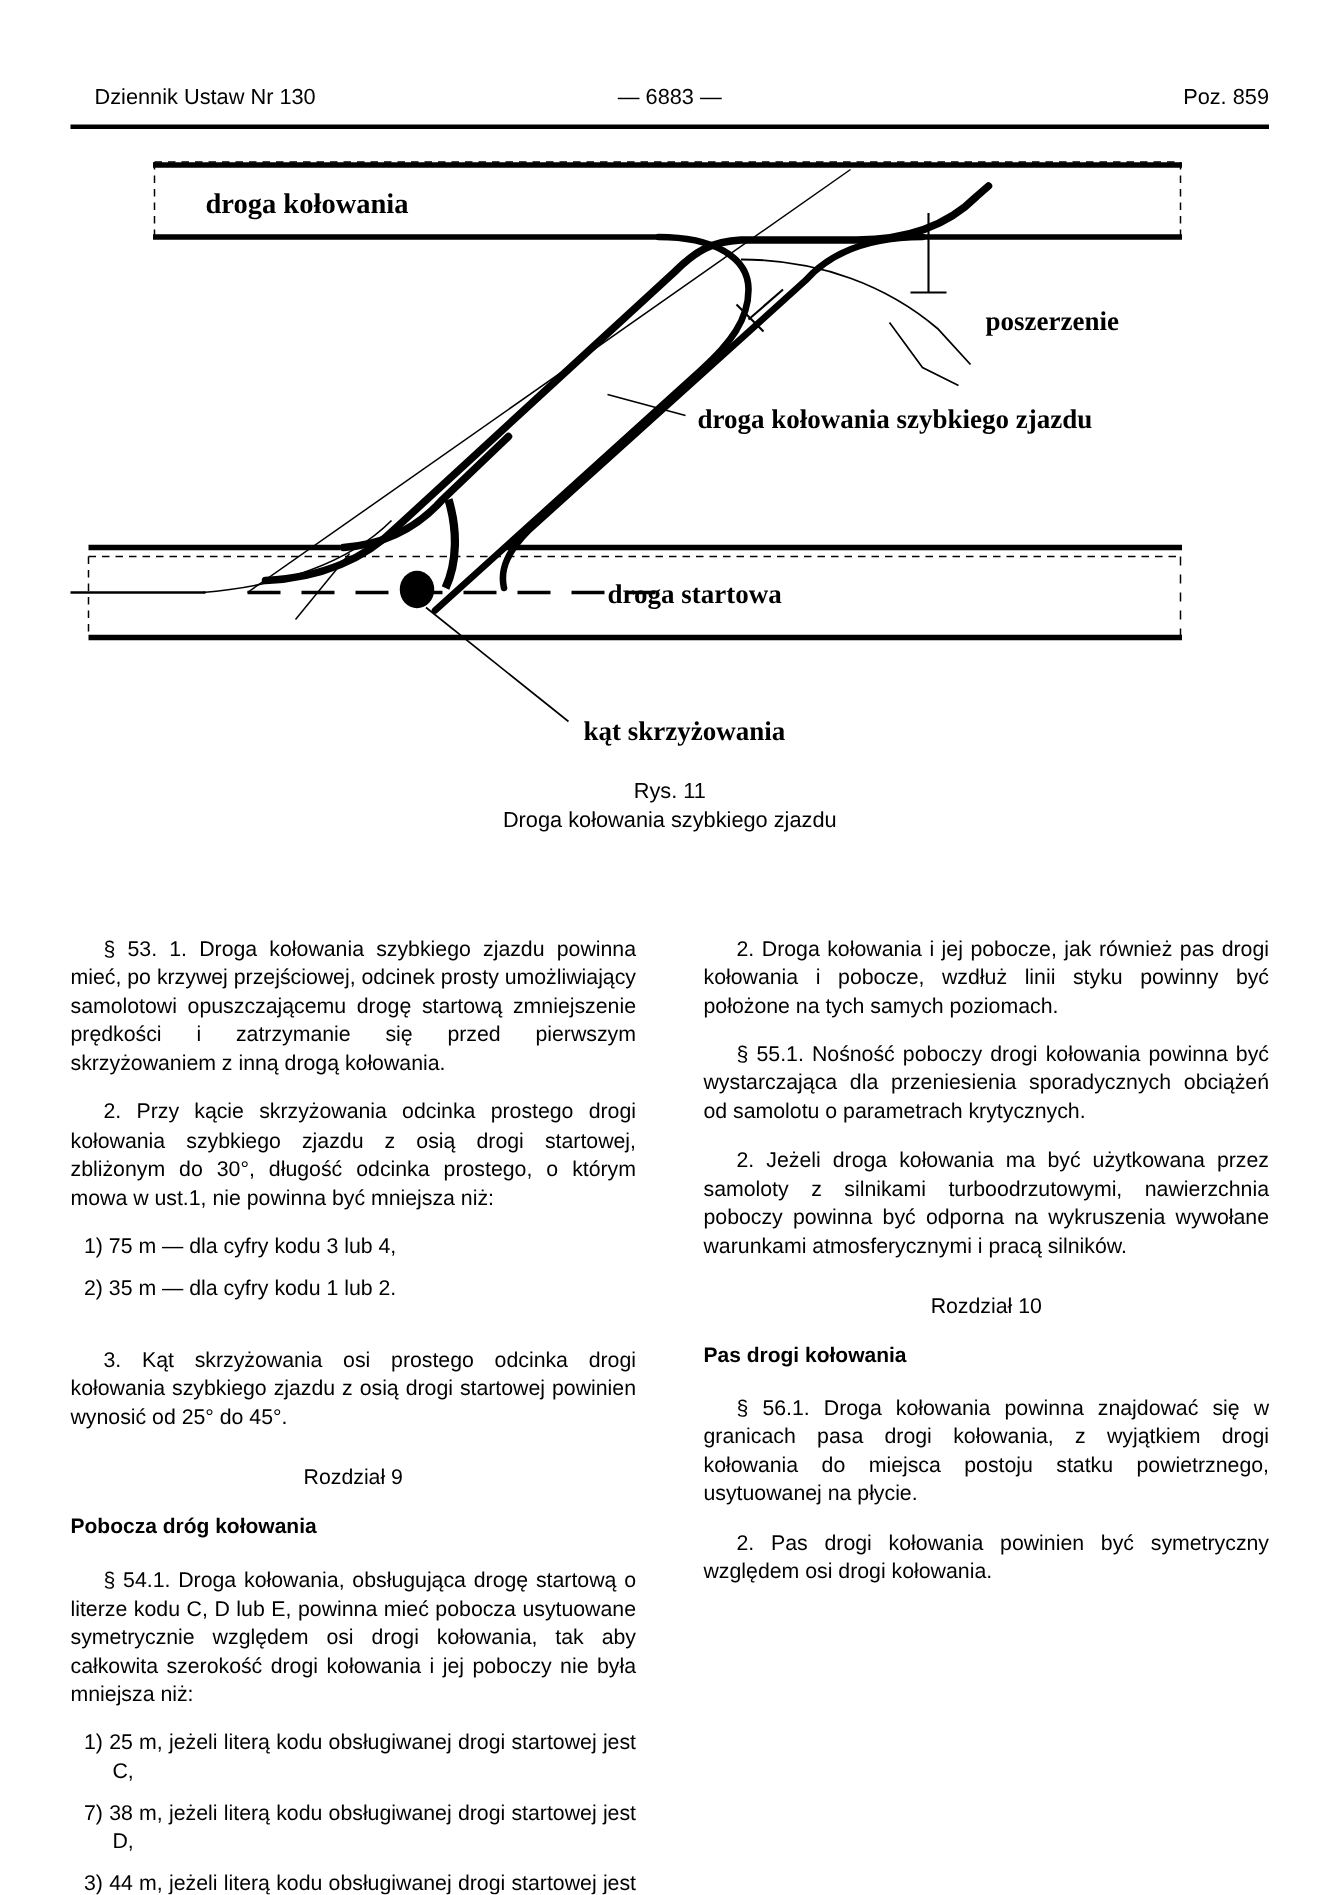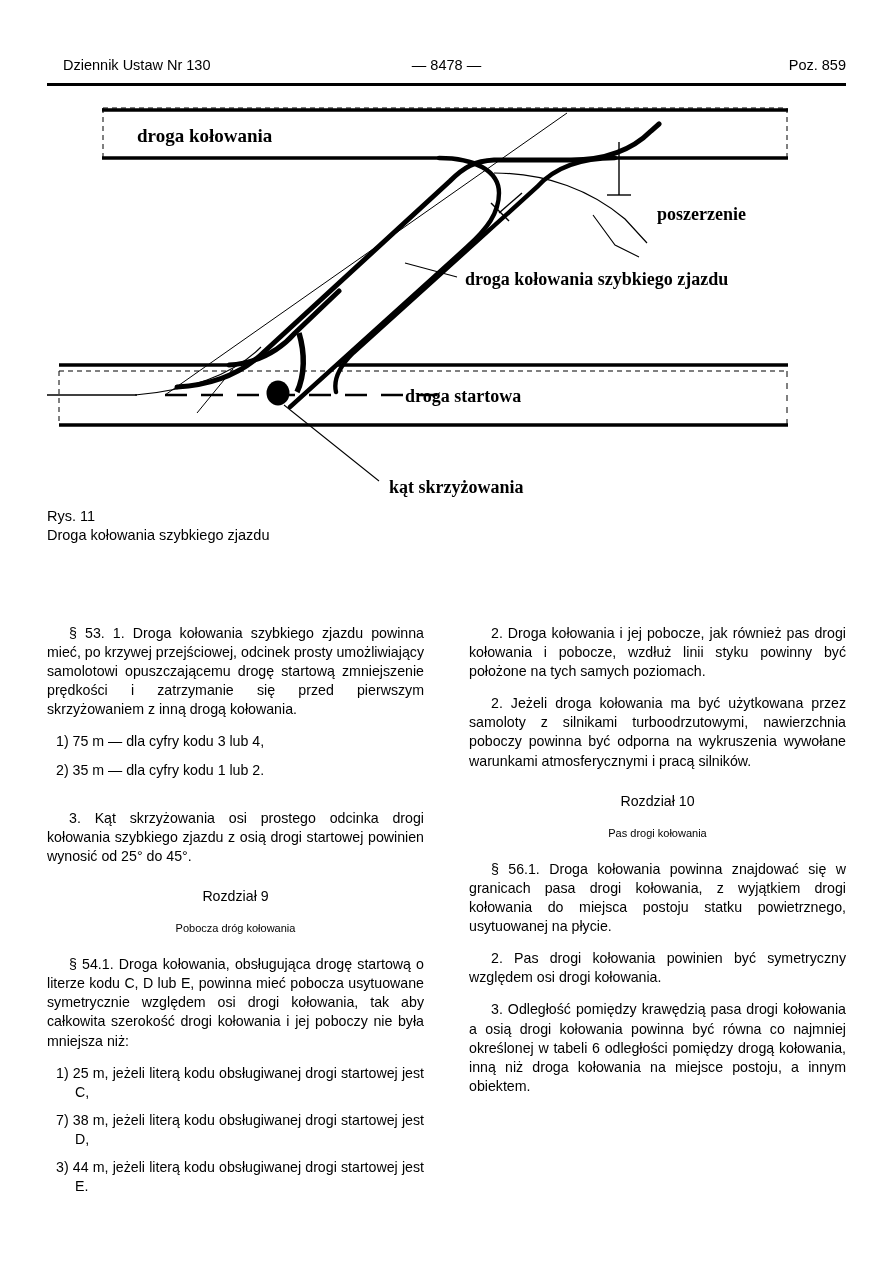--- a/index.html
+++ b/index.html
@@ -51,22 +51,23 @@
     left: 47px;
     top: 95px;
     width: 799px;
     height: 460px;
   }
   .figure-svg { display: block; }
 
   .fig-caption {
     position: absolute;
     left: 0;
-    top: 412px;
-    width: 799px;
+    top: 424px;
+    width: 799px;
+    text-align: center;
     font-size: 14.5px;
     line-height: 19px;
   }
 
   
   .columns {
     position: absolute;
     left: 47px;
     top: 612px;
     width: 799px;
@@ -98,33 +99,32 @@
   }
 
   .chapter-title {
     margin: 21px 0 13px 0;
     text-align: center;
     text-indent: 0;
     font-size: 14.2px;
   }
   .chapter-subtitle {
     margin: 0 0 17px 0;
-    text-align: center;
     text-indent: 0;
-    font-weight: normal;
-    font-size: 11px;
+    font-weight: bold;
+    font-size: 14px;
   }
   .spacer-sm { height: 8px; }
 </style>
 </head>
 <body>
 
 <div class="page-header">
   <span class="hdr-left">Dziennik Ustaw Nr 130</span>
-  <span class="hdr-center">— 8478 —</span>
+  <span class="hdr-center">— 6883 —</span>
   <span class="hdr-right">Poz. 859</span>
 </div>
 <div class="header-rule"></div>
 
 <div class="figure-block">
 
   <svg class="figure-svg" width="799" height="410" viewBox="0 0 799 410">
 
     <g>
       <line x1="56" y1="13" x2="740" y2="13" stroke="#000" stroke-width="1" stroke-dasharray="5,4"></line>
@@ -224,20 +224,21 @@
     <div>Droga kołowania szybkiego zjazdu</div>
   </div>
 </div>
 
 <div class="columns">
 
   <div class="col col-left">
 
     <p class="para">§ 53. 1. Droga kołowania szybkiego zjazdu powinna mieć, po krzywej przejściowej, odcinek prosty umożliwiający samolotowi opuszczającemu drogę startową zmniejszenie prędkości i zatrzymanie się przed pierwszym skrzyżowaniem z inną drogą kołowania.</p>
 
+    <p class="para">2. Przy kącie skrzyżowania odcinka prostego drogi kołowania szybkiego zjazdu z osią drogi startowej, zbliżonym do 30°, długość odcinka prostego, o którym mowa w ust.1, nie powinna być mniejsza niż:</p>
 
     <p class="list-item">1) 75 m — dla cyfry kodu 3 lub 4,</p>
     <p class="list-item">2) 35 m — dla cyfry kodu 1 lub 2.</p>
 
     <div class="spacer-sm"></div>
 
     <p class="para">3. Kąt skrzyżowania osi prostego odcinka drogi kołowania szybkiego zjazdu z osią drogi startowej powinien wynosić od 25° do 45°.</p>
 
     <p class="chapter-title">Rozdział 9</p>
     <p class="chapter-subtitle">Pobocza dróg kołowania</p>
@@ -246,26 +247,26 @@
 
     <p class="list-item">1) 25 m, jeżeli literą kodu obsługiwanej drogi startowej jest C,</p>
     <p class="list-item">7) 38 m, jeżeli literą kodu obsługiwanej drogi startowej jest D,</p>
     <p class="list-item">3) 44 m, jeżeli literą kodu obsługiwanej drogi startowej jest E.</p>
   </div>
 
   <div class="col col-right">
 
     <p class="para">2. Droga kołowania i jej pobocze, jak również pas drogi kołowania i pobocze, wzdłuż linii styku powinny być położone na tych samych poziomach.</p>
 
+    <p class="para">§ 55.1. Nośność poboczy drogi kołowania powinna być wystarczająca dla przeniesienia sporadycznych obciążeń od samolotu o parametrach krytycznych.</p>
 
     <p class="para">2. Jeżeli droga kołowania ma być użytkowana przez samoloty z silnikami turboodrzutowymi, nawierzchnia poboczy powinna być odporna na wykruszenia wywołane warunkami atmosferycznymi i pracą silników.</p>
 
     <p class="chapter-title">Rozdział 10</p>
     <p class="chapter-subtitle">Pas drogi kołowania</p>
 
     <p class="para">§ 56.1. Droga kołowania powinna znajdować się w granicach pasa drogi kołowania, z wyjątkiem drogi kołowania do miejsca postoju statku powietrznego, usytuowanej na płycie.</p>
 
     <p class="para">2. Pas drogi kołowania powinien być symetryczny względem osi drogi kołowania.</p>
 
-    <p class="para">3. Odległość pomiędzy krawędzią pasa drogi kołowania a osią drogi kołowania powinna być równa co najmniej określonej w tabeli 6 odległości pomiędzy drogą kołowania, inną niż droga kołowania na miejsce postoju, a innym obiektem.</p>
 
   </div>
 </div>
 
 </body></html>

